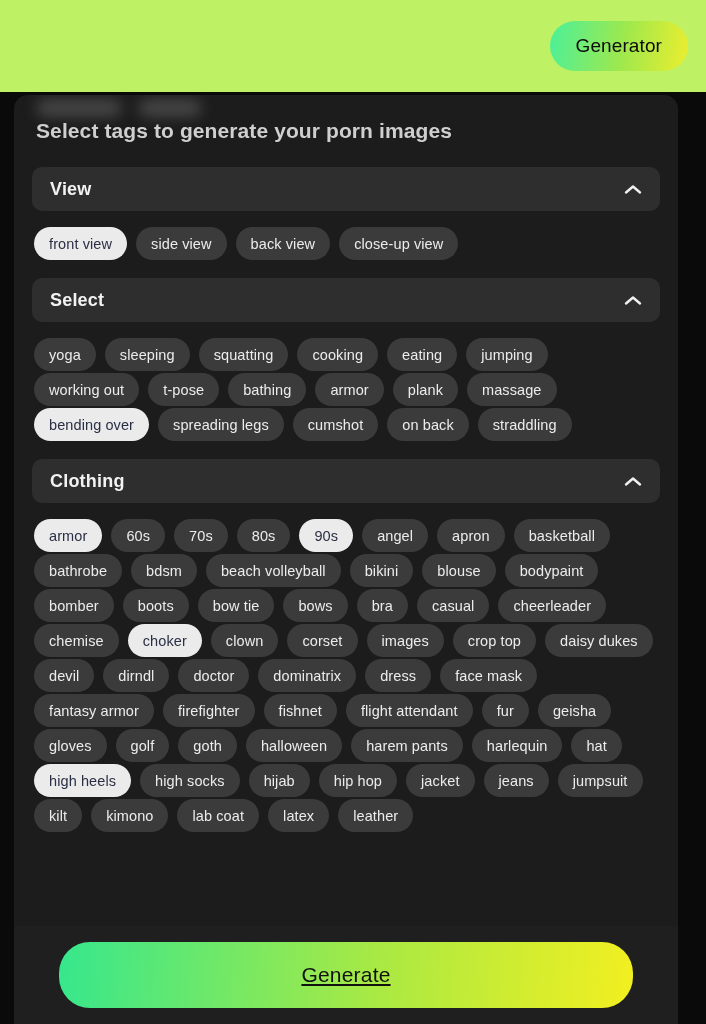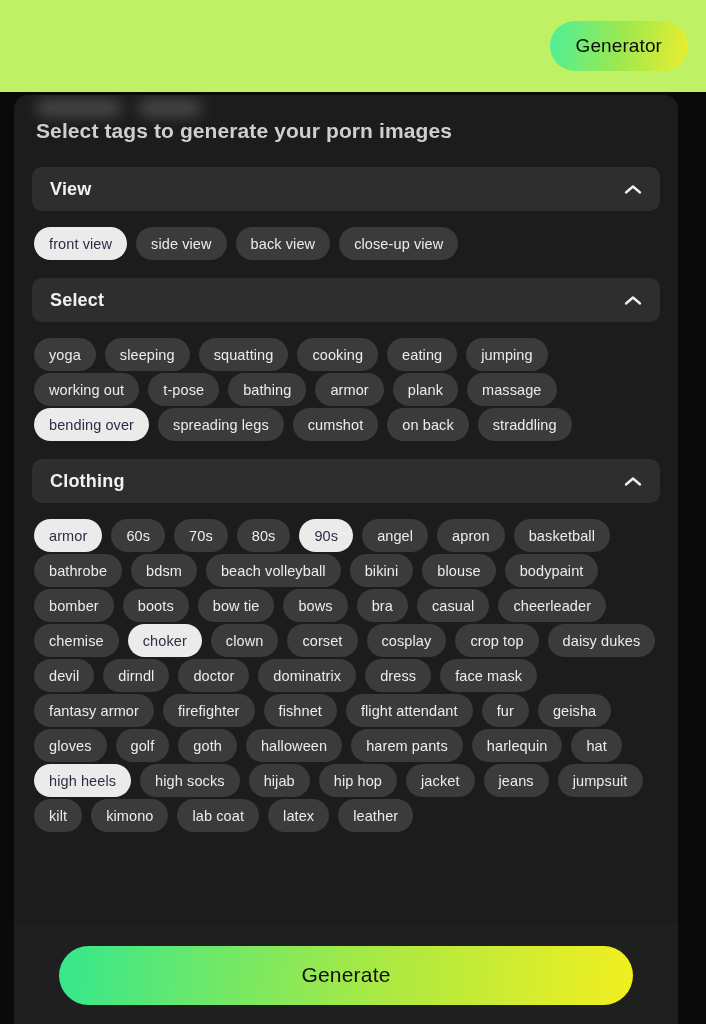--- a/index.html
+++ b/index.html
@@ -167,32 +167,33 @@
     height: 98px;
     background: #1f1f1f;
     display: flex;
     align-items: center;
     justify-content: center;
     z-index: 5;
   }
 
   .generate-btn {
     width: 574px;
-    height: 59px;
+    height: 66px;
     border: none;
     border-radius: 31px;
     background: linear-gradient(95deg, #36e78d 0%, #a8e944 55%, #f2ef20 100%);
     color: #111;
     font-size: 21px;
     font-family: "Liberation Sans", sans-serif;
     letter-spacing: .2px;
     cursor: pointer;
     display: flex;
     align-items: center;
     justify-content: center;
+    text-decoration: underline;
   }
 </style>
 </head>
 <body>
 
 <div id="app">
 
   <div class="topbar">
     <button class="generator-btn">Generator</button>
   </div>
@@ -276,21 +277,21 @@
           <button class="tag">boots</button>
           <button class="tag">bow tie</button>
           <button class="tag">bows</button>
           <button class="tag">bra</button>
           <button class="tag">casual</button>
           <button class="tag">cheerleader</button>
           <button class="tag">chemise</button>
           <button class="tag selected">choker</button>
           <button class="tag">clown</button>
           <button class="tag">corset</button>
-          <button class="tag">cosplay</button>
+          <button class="tag">images</button>
           <button class="tag">crop top</button>
           <button class="tag">daisy dukes</button>
           <button class="tag">devil</button>
           <button class="tag">dirndl</button>
           <button class="tag">doctor</button>
           <button class="tag">dominatrix</button>
           <button class="tag">dress</button>
           <button class="tag">face mask</button>
           <button class="tag">fantasy armor</button>
           <button class="tag">firefighter</button>

